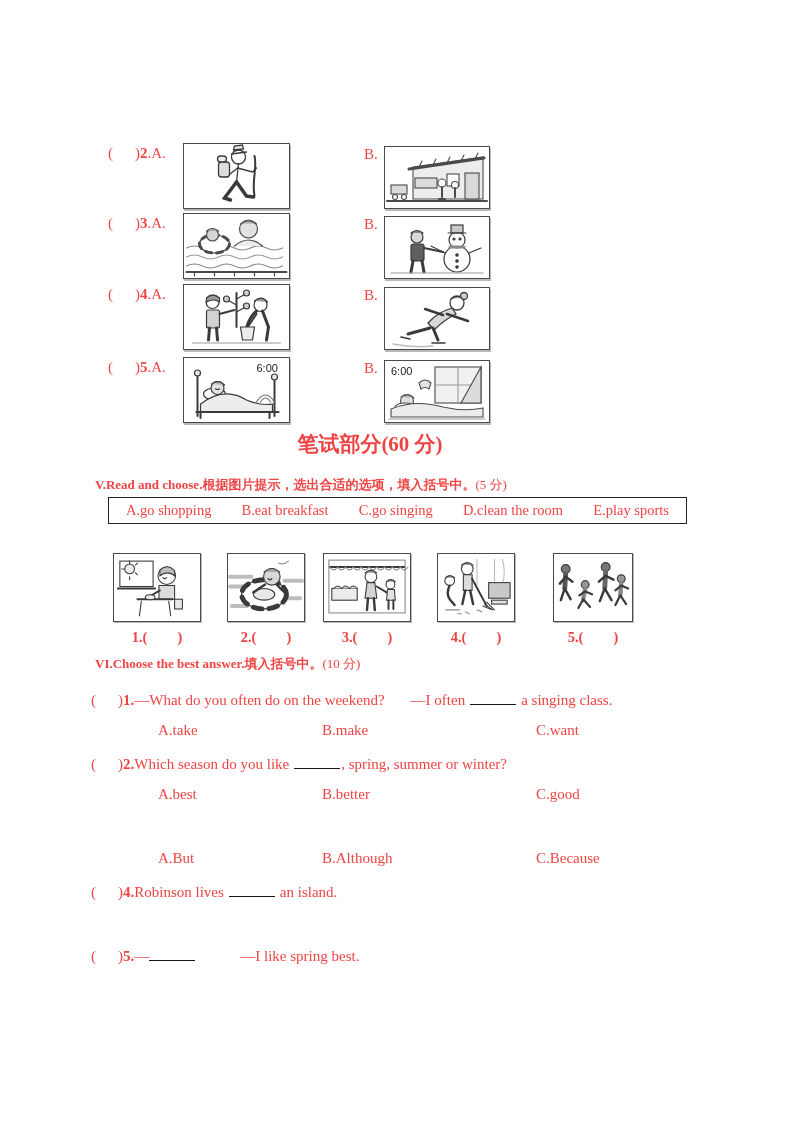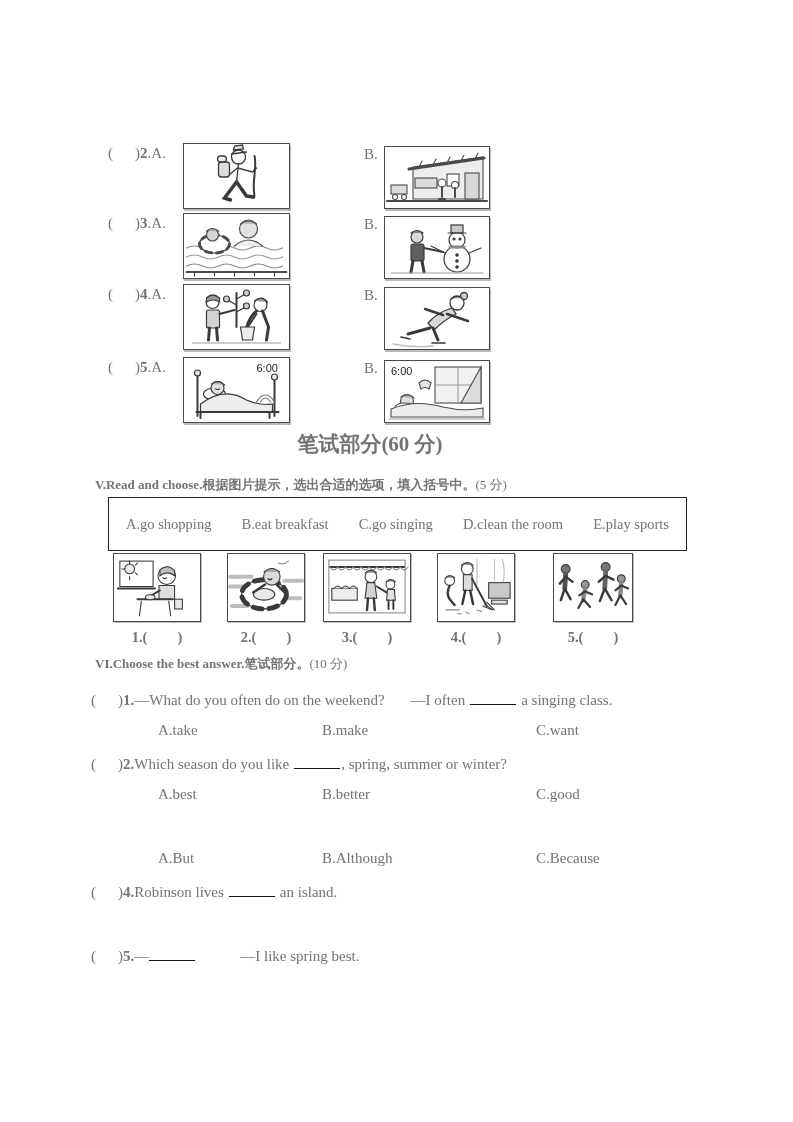--- a/index.html
+++ b/index.html
@@ -1,17 +1,17 @@
 <!DOCTYPE html>
 <html><head>
 <meta charset="utf-8">
 <style>
   html,body{margin:0;padding:0;background:#fff;}
   .page{position:relative;width:793px;height:1122px;background:#fff;overflow:hidden;
-        font-family:"Liberation Serif","DejaVu Serif",serif;color:#737373;font-size:15px;}
+        font-family:"Liberation Serif","DejaVu Serif",serif;color:#ef4444;font-size:15px;}
   b{font-weight:700;}
   .zh{font-family:"DejaVu Sans","Liberation Sans",sans-serif;font-weight:700;}
   .bsp{display:inline-block;width:22px;}
   .psp{display:inline-block;width:30px;}
   .gap26{display:inline-block;width:26px;}
   .gap40{display:inline-block;width:40px;}
   .blank{display:inline-block;width:46px;height:13px;border-bottom:1px solid #151515;margin:0 5px;vertical-align:baseline;}
   .blank.att{margin-left:0;}
   
   .lrow{position:absolute;left:0;width:100%;height:70px;}
@@ -19,21 +19,21 @@
   .picA{position:absolute;left:183px;top:0;width:105px;height:64px;border:1px solid #4a4a4a;background:#fff;box-shadow:1px 2px 0 #b9b9b9;}
   .blab{position:absolute;left:364px;top:3px;}
   .picB{position:absolute;left:384px;top:3px;width:104px;height:61px;border:1px solid #4a4a4a;background:#fff;box-shadow:1px 2px 0 #b9b9b9;}
   .picA svg,.picB svg{width:100%;height:100%;display:block;}
   
   .wheading{position:absolute;top:430px;left:0;width:740px;text-align:center;font-size:21px;font-weight:700;}
   
   .sheading{position:absolute;left:95px;font-size:13px;}
   .sheading .en{font-weight:700;}
   
-  .optbox{position:absolute;left:108px;top:497px;width:579px;height:54px;border:1.4px solid #222;
+  .optbox{position:absolute;left:108px;top:497px;width:579px;height:27px;border:1.4px solid #222;
           display:flex;align-items:center;justify-content:space-between;padding:0 17px;box-sizing:border-box;font-size:14.5px;}
   
   .spic{position:absolute;top:553px;text-align:center;}
   .sframe{border:1px solid #4a4a4a;background:#fff;height:67px;box-shadow:1px 1px 0 #bbb;}
   .sframe svg{width:100%;height:100%;display:block;}
   .slabel{margin-top:7px;font-weight:700;font-size:14.5px;}
   
   .qline{position:absolute;left:91px;white-space:nowrap;}
   .oline{position:absolute;left:0;width:100%;height:20px;}
   .oA{position:absolute;left:158px;}
@@ -341,21 +341,21 @@
       <circle cx="69" cy="24" r="4" fill="#999"></circle>
             <path d="M69,28 L68,41" stroke="#888" stroke-width="4.5"></path>
             <path d="M68,41 l-5,10 M68,41 l6,9 M69,31 l-6,5 M69,31 l7,3" stroke-width="2.2"></path>
     </g>
         </svg>
       </div>
     <div class="slabel"><b>5.</b><b>(</b><span class="psp"></span><b>)</b></div>
   </div>
 
   <div class="sheading" style="top:655px">
-    <span class="en">VI.Choose the best answer.</span><span class="zh">笔试部分。</span><span>(10 分)</span>
+    <span class="en">VI.Choose the best answer.</span><span class="zh">填入括号中。</span><span>(10 分)</span>
   </div>
 
   <div class="qline" style="top:691px"><span>(</span><span class="bsp"></span><span>)</span><b>1.</b><span>—What do you often do on the weekend?</span><span class="gap26"></span><span>—I often</span><span class="blank"></span><span>a singing class.</span></div>
   <div class="oline" style="top:722px">
     <span class="oA">A.take</span>
     <span class="oB">B.make</span>
     <span class="oC">C.want</span>
   </div>
 
   <div class="qline" style="top:755px"><span>(</span><span class="bsp"></span><span>)</span><b>2.</b><span>Which season do you like</span><span class="blank" style="margin-right:1px"></span><span>, spring, summer or winter?</span></div>

